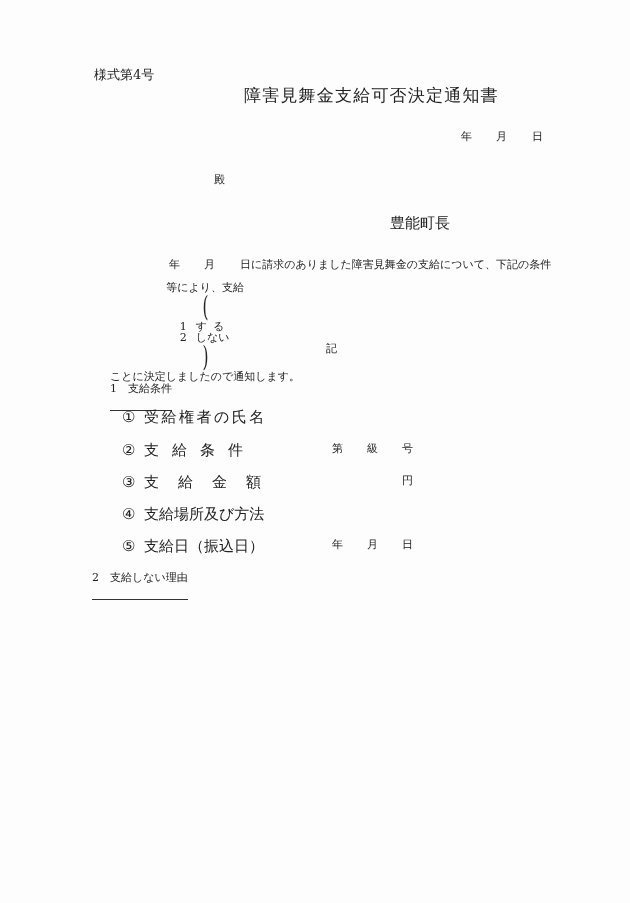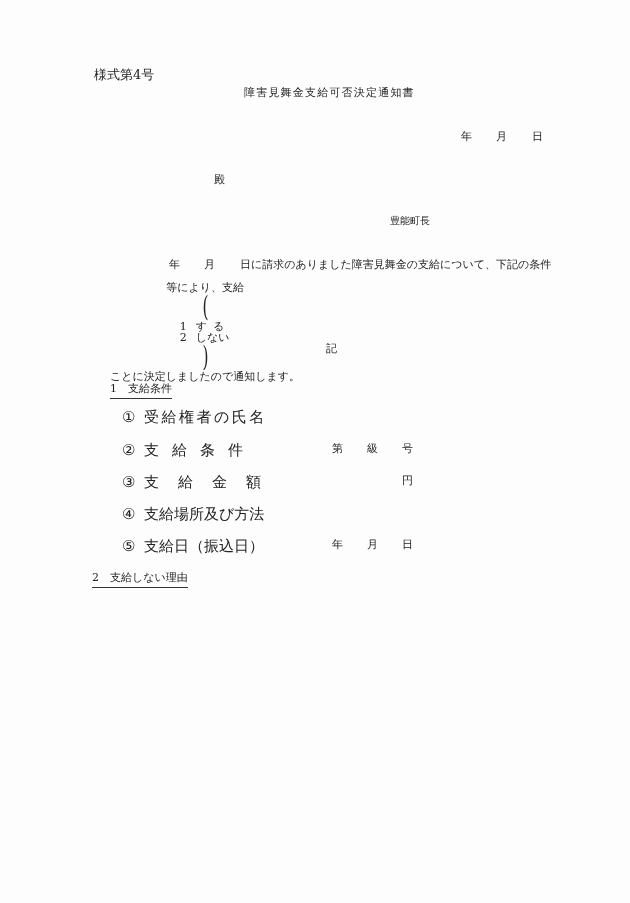--- a/index.html
+++ b/index.html
@@ -11,24 +11,24 @@
       width: 630px;
       height: 903px;
       position: relative;
       overflow: hidden;
       font-family: "DejaVu Serif", "Liberation Serif", serif;
       color: #222;
       font-size: 11px;
     }
     .abs { position: absolute; white-space: nowrap; line-height: 1; }
     .form-no { left: 94px; top: 68px; font-size: 13px; }
-    .title { left: 244px; top: 87px; font-size: 11px; letter-spacing: 1.2px; }
+    .title { left: 244px; top: 87px; font-size: 17px; letter-spacing: 1.2px; }
     .date-line { top: 131px; font-size: 11px; }
     .addressee { left: 214px; top: 174px; font-size: 11px; }
-    .issuer { left: 390px; top: 216px; font-size: 10px; }
+    .issuer { left: 390px; top: 216px; font-size: 15px; }
     .body1 { top: 259px; font-size: 11px; }
     .body2-line { left: 110px; top: 282px; height: 30px; display: flex; align-items: center; font-size: 11px; flex-direction: column; }
     .paren {
       display: inline-block;
       font-size: 28px;
       line-height: 1;
       transform: scaleX(0.55);
       margin: 0 -3px;
       font-weight: 300;
     }
@@ -39,21 +39,21 @@
       font-size: 11px;
       margin: 0 1px;
     }
     .choice-row { display: flex; gap: 8px; }
     .choice-num { width: 8px; }
     .choice-text-spaced { letter-spacing: 6px; }
     .ki { left: 326px; top: 343px; font-size: 11px; }
     .section-head {
       font-size: 11px;
       border-bottom: 1px solid #333;
-      padding-bottom: 4px;
+      padding-bottom: 16px;
     }
     .sec1 { left: 110px; top: 383px; }
     .sec2 { left: 92px; top: 572px; }
     .item { left: 122px; font-size: 15px; }
     .item .num { display: inline-block; width: 22px; }
     .item-right { font-size: 11px; }
     .spaced-4 { letter-spacing: 13px; }
     .spaced-6 { letter-spacing: 2.5px; }
     .spaced-3 { letter-spacing: 19px; }
   </style>

